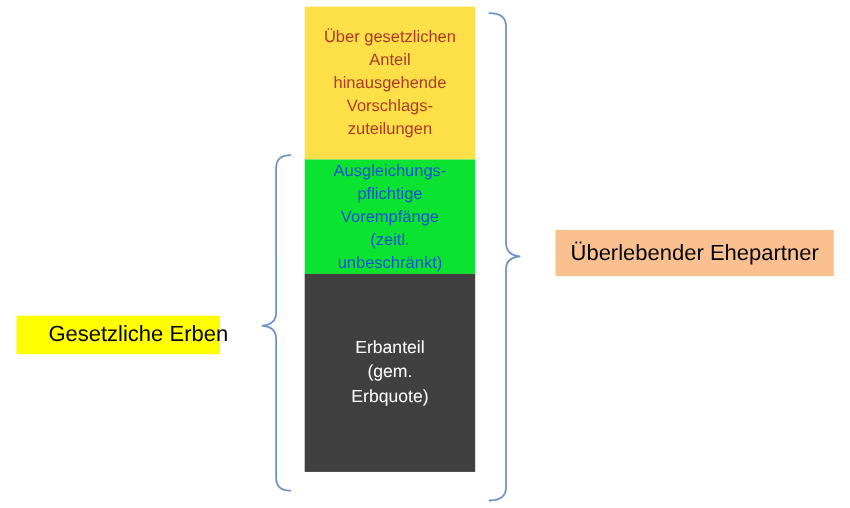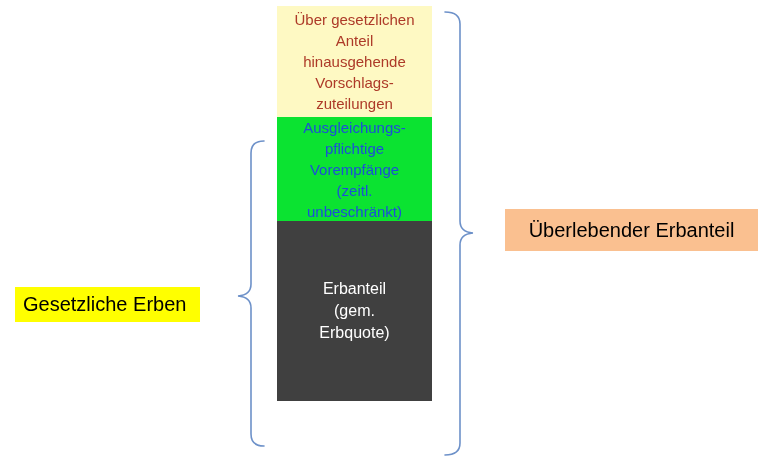--- a/index.html
+++ b/index.html
@@ -25,23 +25,23 @@
   .segment {
     display: flex;
     align-items: center;
     justify-content: center;
     text-align: center;
     white-space: pre-line;
     font-size: 15px;
     line-height: 21px;
   }
   .segment.seg-top {
-    height: 111px;
+    height: 139px;
     color: #ad3a28;
-    background: #fef9c3;
+    background: #fde047;
   }
   .segment.seg-mid {
     height: 104px;
     color: #1d4ed8;
     background: #0be331;
   }
   .segment.seg-bottom {
     height: 180px;
     color: #ffffff;
     background: #404040;
@@ -63,21 +63,21 @@
     color: #000000;
     font-size: 20px;
     white-space: nowrap;
   }
   .label-left {
     left: 15px;
     top: 287px;
     width: 185px;
     height: 35px;
     background: #ffff00;
-    padding-left: 8px;
+    padding-left: 29px;
     box-sizing: border-box;
   }
   .label-right {
     left: 505px;
     top: 209px;
     width: 253px;
     height: 42px;
     background: #fac090;
     justify-content: center;
   }
@@ -103,15 +103,15 @@
 Erbquote)</div>
   </div>
 
   <svg class="brace-layer" viewBox="0 0 773 462" xmlns="http://www.w3.org/2000/svg">
     <path d="M 264 141 Q 251 141 251 153 L 251 284 Q 251 295 238 296 Q 251 297 251 308 L 251 434 Q 251 446 264 446" fill="none" stroke="#6d91c9" stroke-width="1.6" stroke-linecap="round"></path>
     <path d="M 445 12 Q 460 12 460 24 L 460 221 Q 460 232 473 233 Q 460 234 460 245 L 460 443 Q 460 455 445 455" fill="none" stroke="#6d91c9" stroke-width="1.6" stroke-linecap="round"></path>
   </svg>
 
   <div class="label label-left">Gesetzliche Erben</div>
 
-  <div class="label label-right">Überlebender Erbanteil</div>
+  <div class="label label-right">Überlebender Ehepartner</div>
 
 </div>
 
 </body></html>

